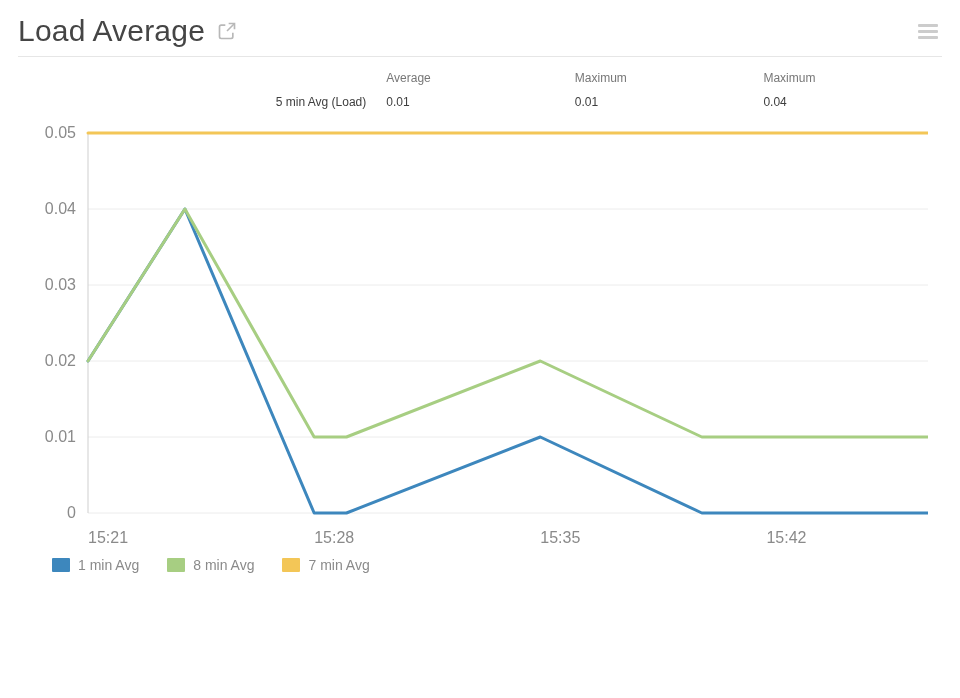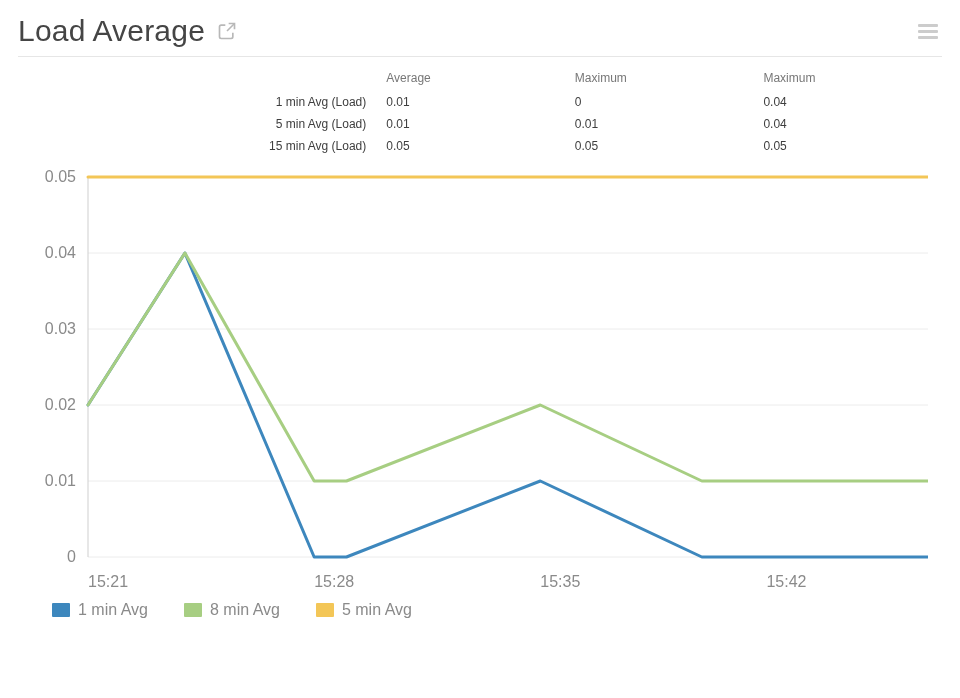--- a/index.html
+++ b/index.html
@@ -81,23 +81,23 @@
     fill: #8a8a8a;
     font-family: inherit;
   }
   .grid-line { stroke: #ececec; stroke-width: 1; }
   .axis-line { stroke: #cfcfcf; stroke-width: 1; }
   .series-line { fill: none; stroke-width: 3; stroke-linejoin: round; stroke-linecap: round; }
 
   
   .legend {
     display: flex;
-    gap: 36px;
+    gap: 28px;
     padding: 4px 0 0 34px;
-    font-size: 16px;
+    font-size: 14px;
     color: #8a8a8a;
     align-items: center;
   }
   .legend-item { display:flex; align-items:center; gap:8px; }
   .swatch { width: 18px; height: 14px; border-radius: 1px; }
 </style>
 </head>
 <body>
 
 <div class="panel">
@@ -131,36 +131,24 @@
     <thead>
       <tr>
         <th></th>
         <th>Average</th>
         <th>Maximum</th>
         <th>Maximum</th>
       </tr>
     </thead>
     <tbody>
       <tr>
-        <td class="rowlabel">1 min Avg (Load)</td>
-        <td>0.01</td>
-        <td>0</td>
-        <td>0.04</td>
-      </tr>
-      <tr>
         <td class="rowlabel">5 min Avg (Load)</td>
         <td>0.01</td>
         <td>0.01</td>
         <td>0.04</td>
-      </tr>
-      <tr>
-        <td class="rowlabel">15 min Avg (Load)</td>
-        <td>0.05</td>
-        <td>0.05</td>
-        <td>0.05</td>
       </tr>
     </tbody>
   </table>
 
   <div class="chart-wrap">
     <svg id="chart-svg" class="chart-svg" width="910" height="430">
         <line x1="70" y1="390" x2="910" y2="390" class="grid-line"></line>
         <text x="58" y="395" text-anchor="end" class="tick-text">0</text>
         <line x1="70" y1="314" x2="910" y2="314" class="grid-line"></line>
         <text x="58" y="319" text-anchor="end" class="tick-text">0.01</text>
@@ -187,17 +175,17 @@
     <div class="legend-item">
       <span class="swatch" style="background:#3d87bd"></span>
       <span>1 min Avg</span>
     </div>
     <div class="legend-item">
       <span class="swatch" style="background:#a7ce82"></span>
       <span>8 min Avg</span>
     </div>
     <div class="legend-item">
       <span class="swatch" style="background:#f3c657"></span>
-      <span>5 min Avg</span>
+      <span>7 min Avg</span>
     </div>
   </div>
 
 </div>
 
 </body></html>

